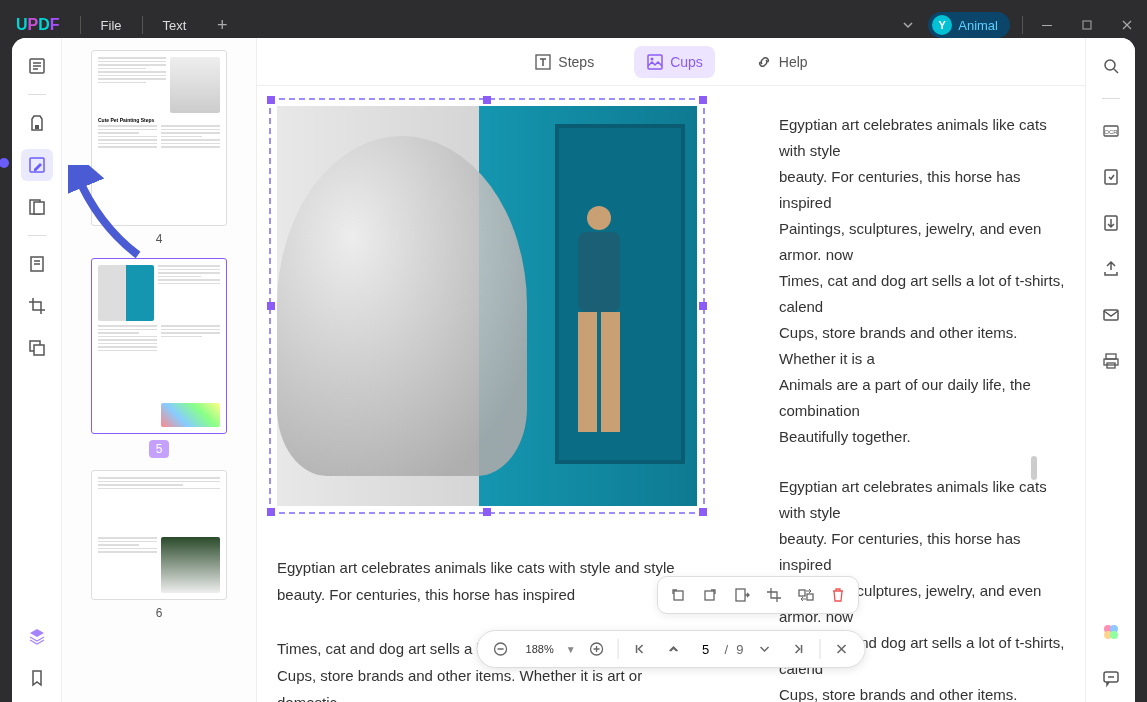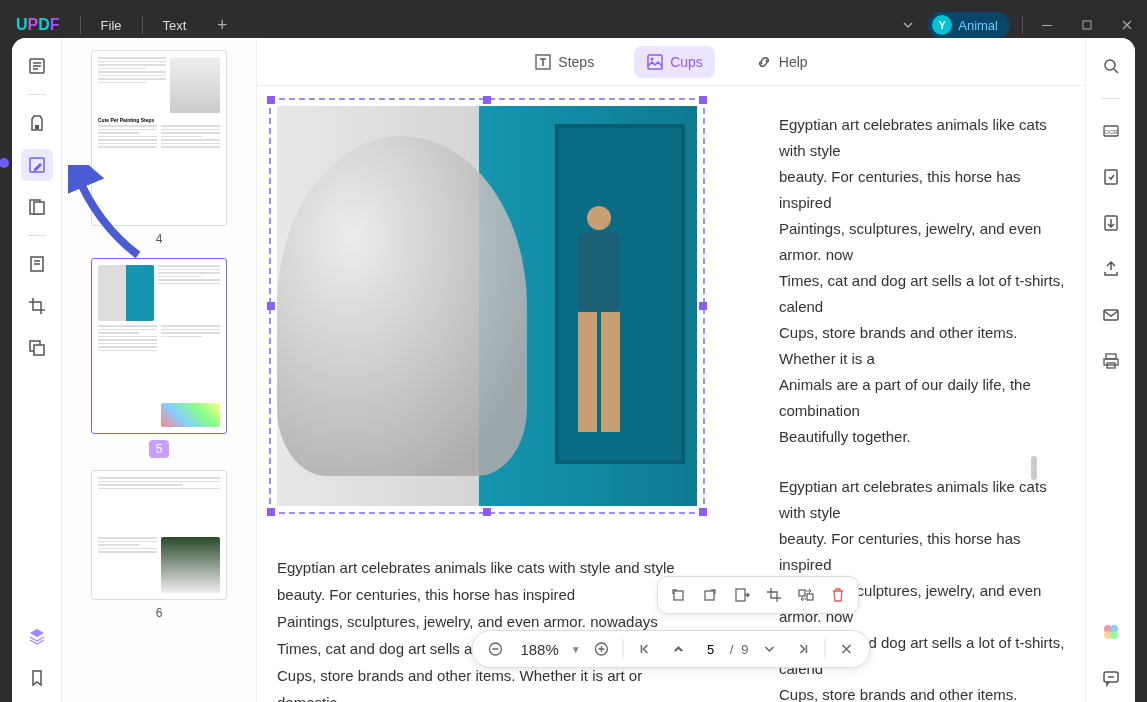--- a/index.html
+++ b/index.html
@@ -73,21 +73,21 @@
 .img-tool.danger { color:#e55; }
 
 .below-text { margin-top:48px; font-size:15px; line-height:27px; color:#333; width:420px; }
 
 .right-rail { width:50px; background:#fff; display:flex; flex-direction:column; align-items:center; padding-top:12px; gap:6px; border-left:1px solid #eee; }
 .scroll-indicator { position:absolute; right:48px; top:370px; width:6px; height:24px; background:#ccc; border-radius:3px; }
 
 .bottom-bar { position:absolute; left:50%; transform:translateX(-50%); bottom:34px; background:#fff; border:1px solid #ddd; border-radius:20px; height:38px; display:flex; align-items:center; padding:0 10px; gap:8px; box-shadow:0 2px 10px rgba(0,0,0,0.1); z-index:30; }
 .bb-btn { width:26px; height:26px; display:flex; align-items:center; justify-content:center; cursor:pointer; color:#666; border-radius:4px; }
 .bb-sep { width:1px; height:20px; background:#ddd; }
-.zoom-txt { font-size:15px; color:#333; padding:0 4px; }
+.zoom-txt { font-size:11px; color:#333; padding:0 4px; }
 .zoom-dd { color:#888; font-size:10px; cursor:pointer; }
 .page-input { width:22px; border:none; text-align:center; font-size:13px; }
 .page-total { font-size:13px; color:#666; }
 
 svg { display:block; }
 .blue-dot { position:absolute; left:-1px; top:158px; width:10px; height:10px; background:#6b5cff; border-radius:50%; z-index:60; }
 </style>
 </head>
 <body>
 
@@ -343,21 +343,21 @@
             <div class="handle tr"></div>
             <div class="handle ml"></div>
             <div class="handle mr"></div>
             <div class="handle bl"></div>
             <div class="handle bm"></div>
             <div class="handle br"></div>
           </div>
         </div>
         <div class="below-text">
           <span>Egyptian art celebrates animals like cats with style and style beauty. For centuries, this horse has inspired</span><br>
-          <span>Paintings, sculptures, jewelry, and even armor. nowadays</span><br>
+          <br>
           <span>Times, cat and dog art sells a lot of t-shirts, calendars,</span><br>
           <span>Cups, store brands and other items. Whether it is art or domestic</span>
         </div>
       </div>
       <div class="right-text">
         <p style="white-space:pre-line;">Egyptian art celebrates animals like cats with style
 beauty. For centuries, this horse has inspired
 Paintings, sculptures, jewelry, and even armor. now
 Times, cat and dog art sells a lot of t-shirts, calend
 Cups, store brands and other items. Whether it is a

